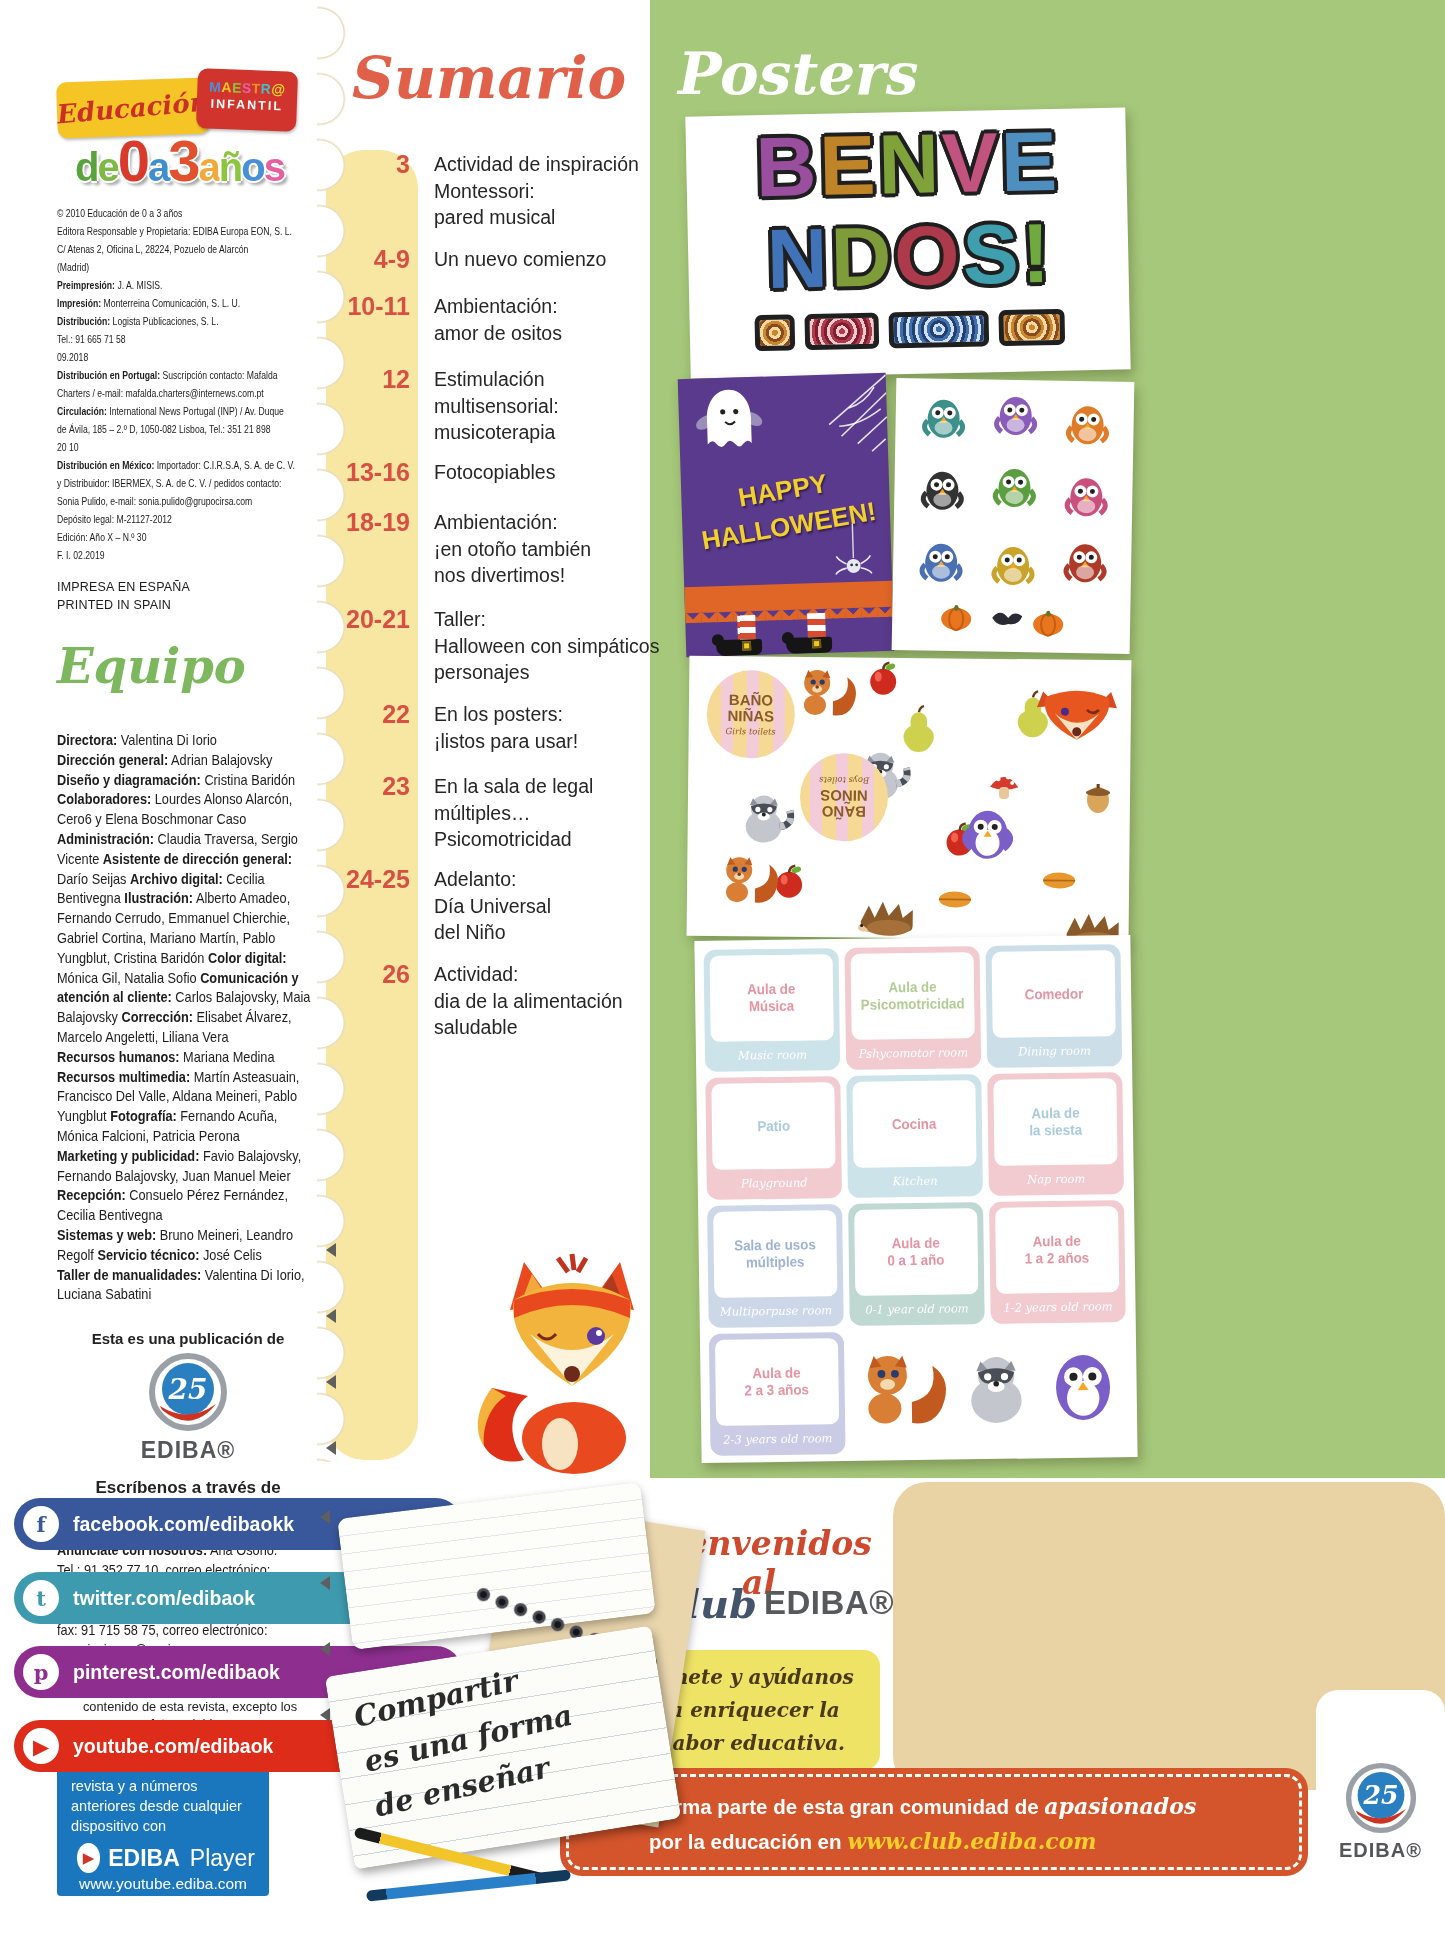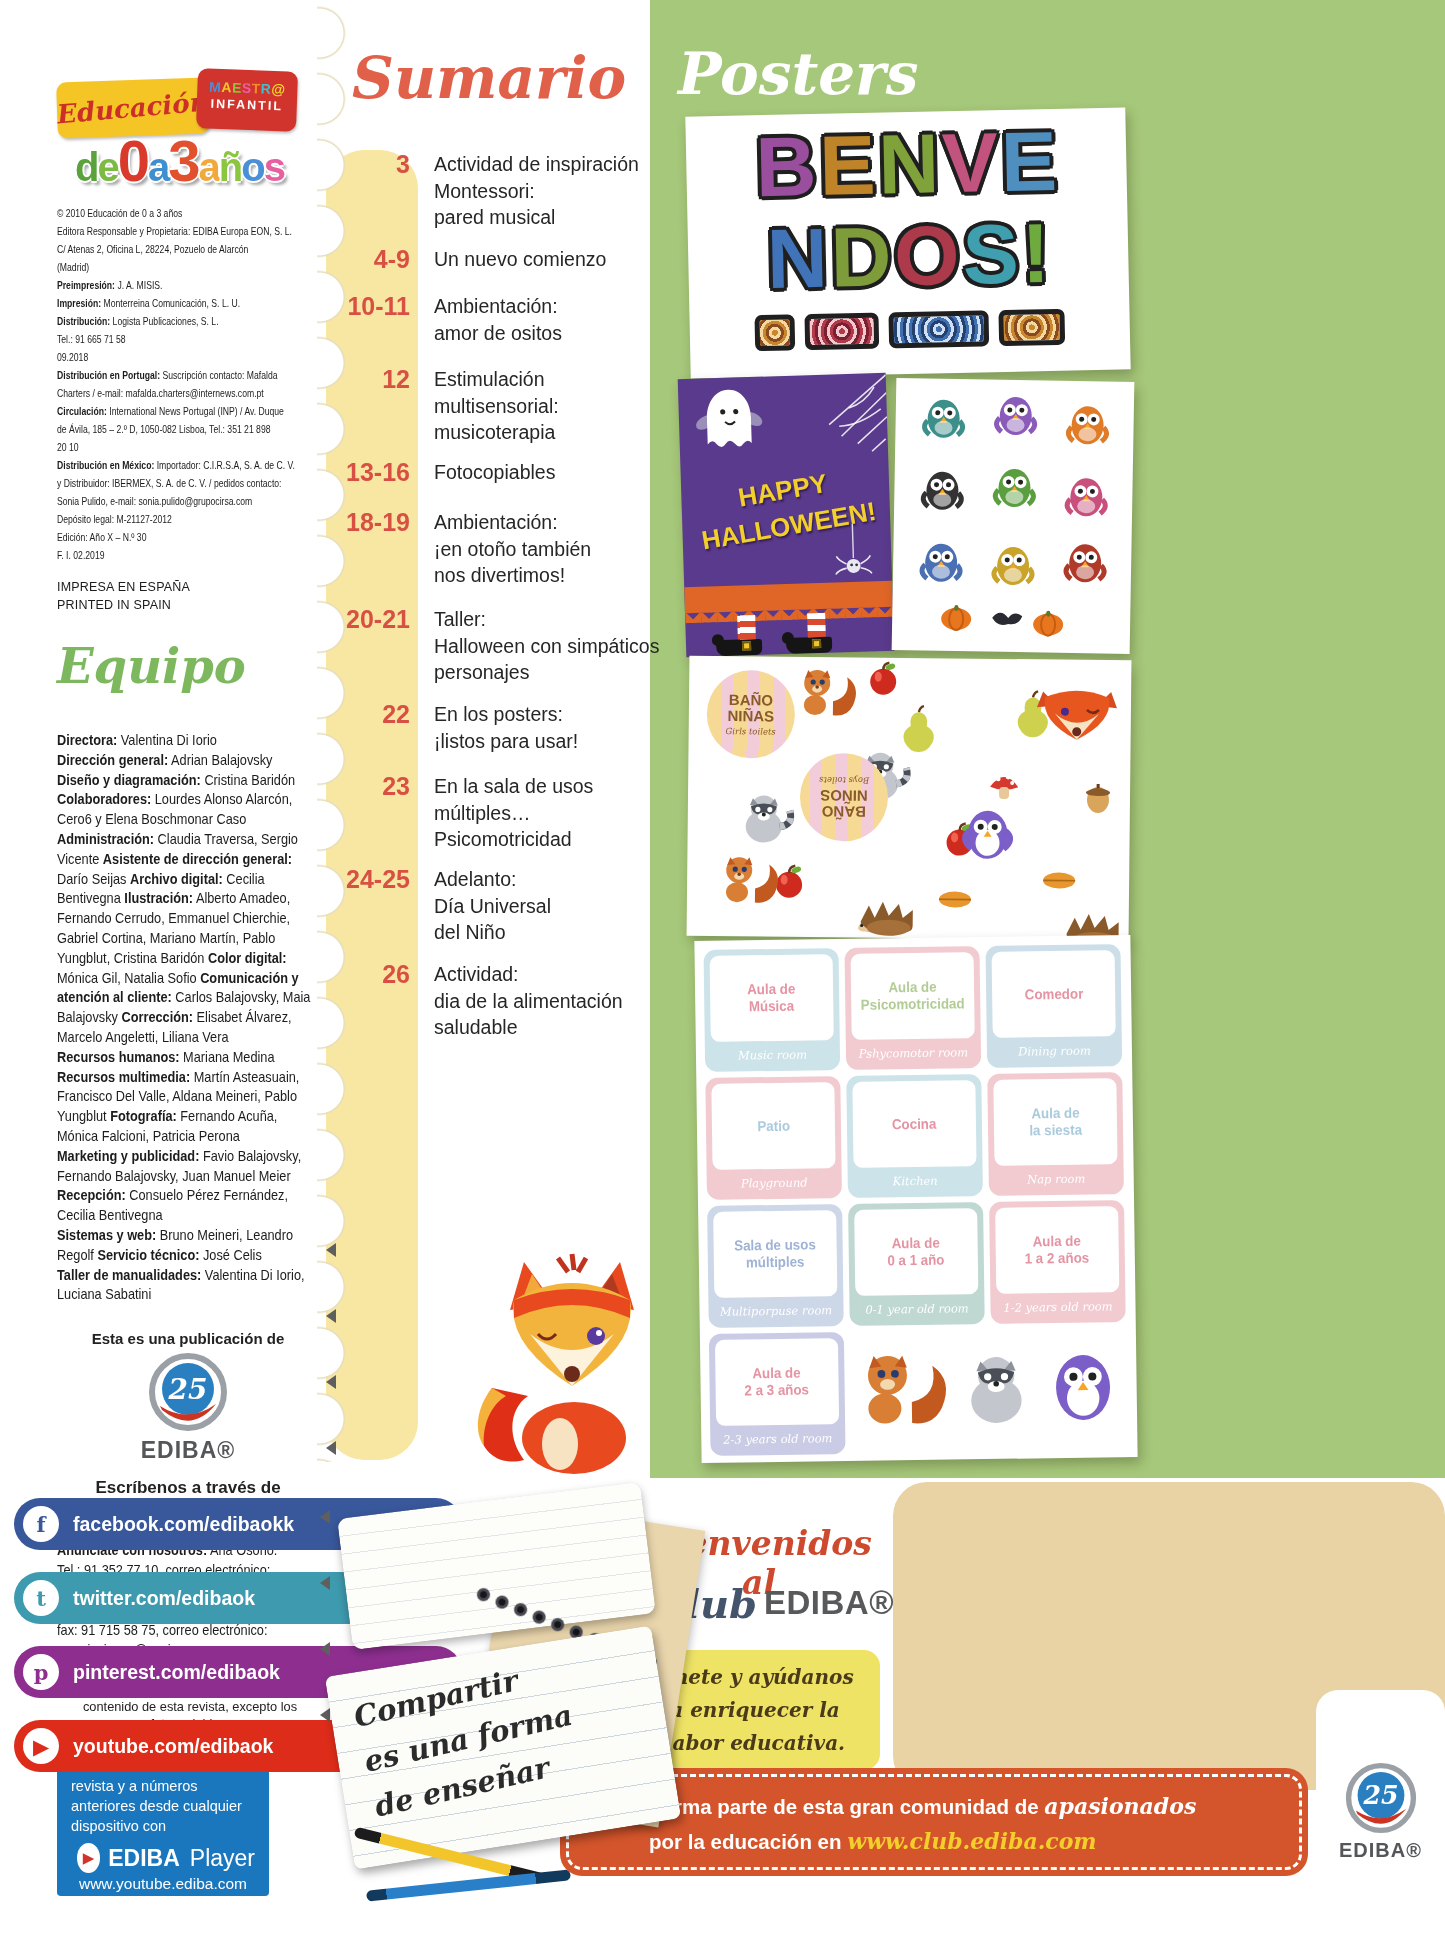--- a/index.html
+++ b/index.html
@@ -510,21 +510,21 @@
       </div>
 
       <div class="entry" style="top: 700px;">
         <div class="pg">22</div>
         <div class="tt">En los posters:
 ¡listos para usar!</div>
       </div>
 
       <div class="entry" style="top: 772px;">
         <div class="pg">23</div>
-        <div class="tt">En la sala de usos
+        <div class="tt">En la sala de legal
 múltiples…
 Psicomotricidad</div>
       </div>
 
       <div class="entry" style="top: 865px;">
         <div class="pg">24-25</div>
         <div class="tt">Adelanto:
 Día Universal
 del Niño</div>
       </div>

